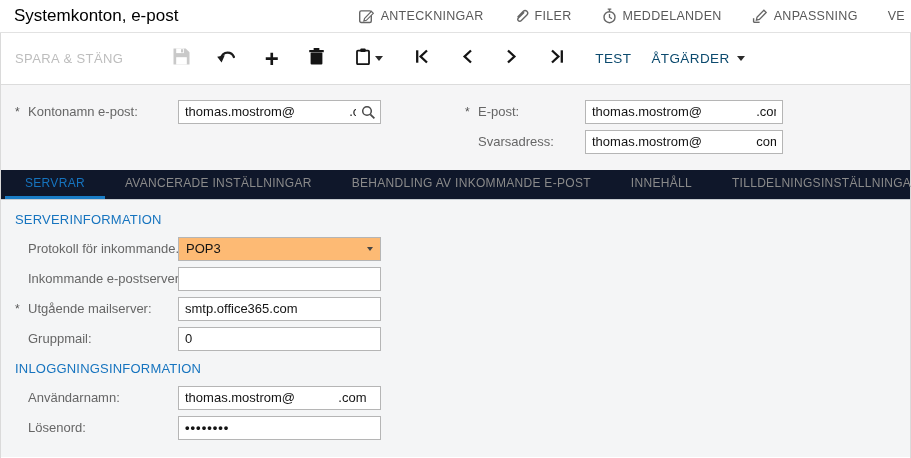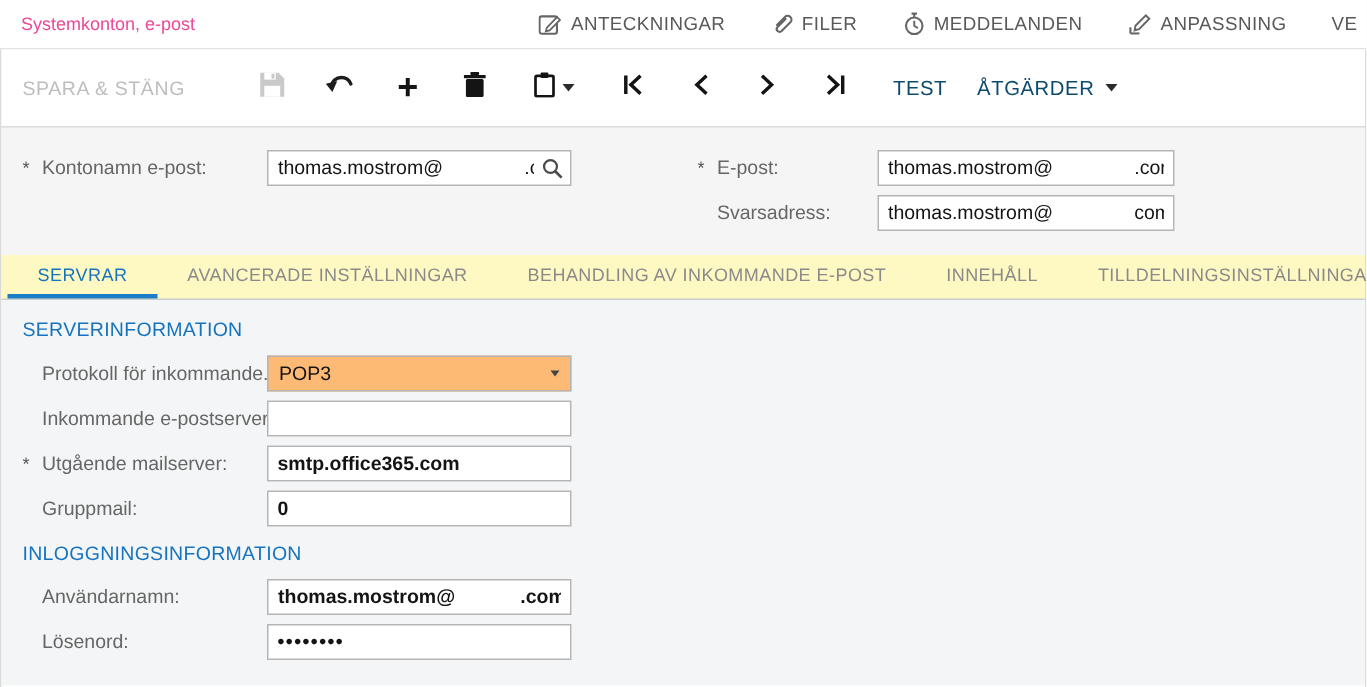--- a/index.html
+++ b/index.html
@@ -2,21 +2,21 @@
 <html><head>
 <meta charset="utf-8">
 <style>
   * { margin:0; padding:0; box-sizing:border-box; }
   html,body { background:#fff; }
   body { font-family:"Liberation Sans", sans-serif; }
   .app { position:relative; width:911px; height:458px; background:#fff; overflow:hidden; }
 
   
   .header { height:33px; display:flex; align-items:center; padding:0 6px 0 14px; border-bottom:1px solid #e2e2e2; background:#fff; }
-  .title { font-size:12px; color:#ec4899; }
+  .title { font-size:17px; color:#000000; }
   .header-links { margin-left:auto; display:flex; align-items:center; gap:30px; white-space:nowrap; }
   .hlink { display:flex; align-items:center; gap:6px; font-size:12.5px; color:#595959; letter-spacing:.3px; cursor:pointer; }
   .hlink svg { display:block; }
 
   
   .below { border-left:1px solid #dadada; border-right:1px solid #dadada; height:425px; }
 
   
   .toolbar { height:51px; display:flex; align-items:center; padding:0 14px; background:#fff; }
   .save-close { color:#bdbdbd; font-size:13px; letter-spacing:.4px; margin-right:36px; }
@@ -37,30 +37,30 @@
   .col.left .flabel { width:150px; }
   .col.right .flabel { width:107px; }
   .tbox { height:24px; border:1px solid #b5b5b5; background:#fff; font-family:"Liberation Sans",sans-serif; font-size:13px; color:#141414; padding:0 6px; outline:none; }
   .lookup-wrap { position:relative; width:203px; flex:none; }
   .lookup-wrap input { width:203px; padding-right:24px; }
   .lookup-ic { position:absolute; right:5px; top:5px; cursor:pointer; }
   .readonly-val { width:268px; border-bottom:1px solid #c6c6c6; font-size:13px; color:#1c1c1c; height:24px; line-height:23px; padding-left:1px; }
   .col.right .tbox { width:198px; }
 
   
-  .tabs { height:30px; display:flex; align-items:stretch; background:#fef9c3; border-bottom:1px solid #c9ced2; padding-left:4px; }
+  .tabs { height:30px; display:flex; align-items:stretch; background:#0f172a; border-bottom:1px solid #c9ced2; padding-left:4px; }
   .tab { display:flex; align-items:center; padding:0 20px; font-size:12px; letter-spacing:.3px; color:#8a8a8a; border-bottom:3px solid transparent; cursor:pointer; white-space:nowrap; }
   .tab.active { color:#1674bf; border-bottom-color:#1a7dc6; }
 
   
   .content { background:#f4f5f6; height:257px; padding:2px 14px 0 14px; }
   .section-heading { color:#1674bf; font-size:13px; letter-spacing:.2px; margin:10px 0 9px 0; }
   .content .frow { margin-bottom:5px; }
   .content .flabel { width:150px; }
-  .content .tbox { width:203px;font-weight:bold; }
+  .content .tbox { width:203px; }
   .select-box { width:203px; height:24px; border:1px solid #b5b5b5; background:#fdba74; display:flex; align-items:center; padding:0 7px; font-size:13px; color:#141414; cursor:pointer; }
   .select-box .caret { margin-left:auto; border-top-width:4px; border-left-width:3.5px; border-right-width:3.5px; border-top-color:#444; }
   .pwd { letter-spacing:1px; font-weight:700; }
 </style>
 </head>
 <body>
 
 <div class="app">
 
   <div class="header">

